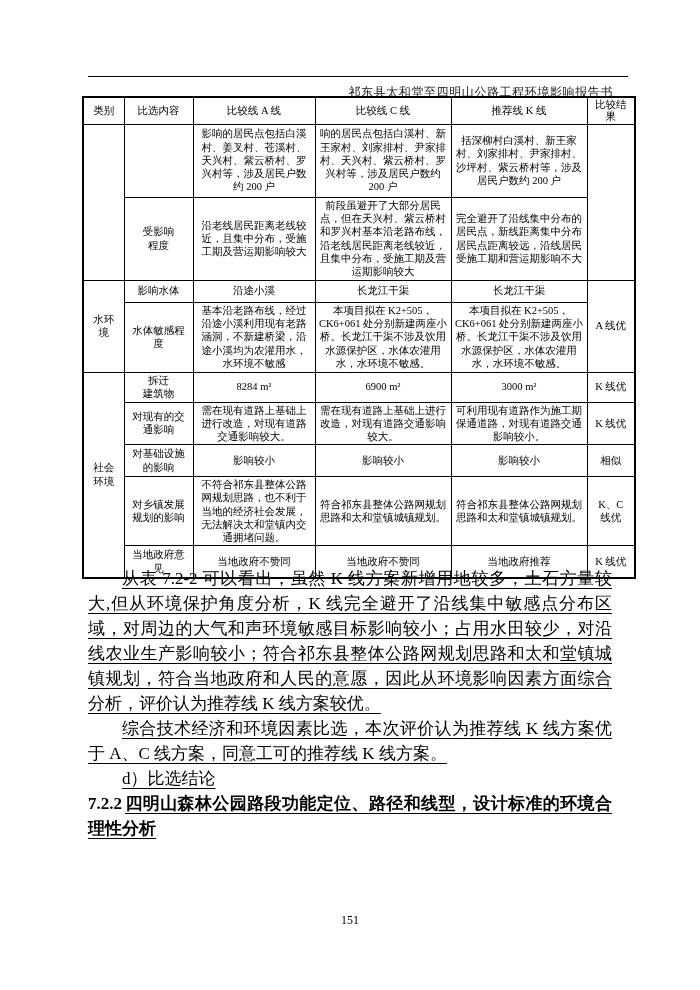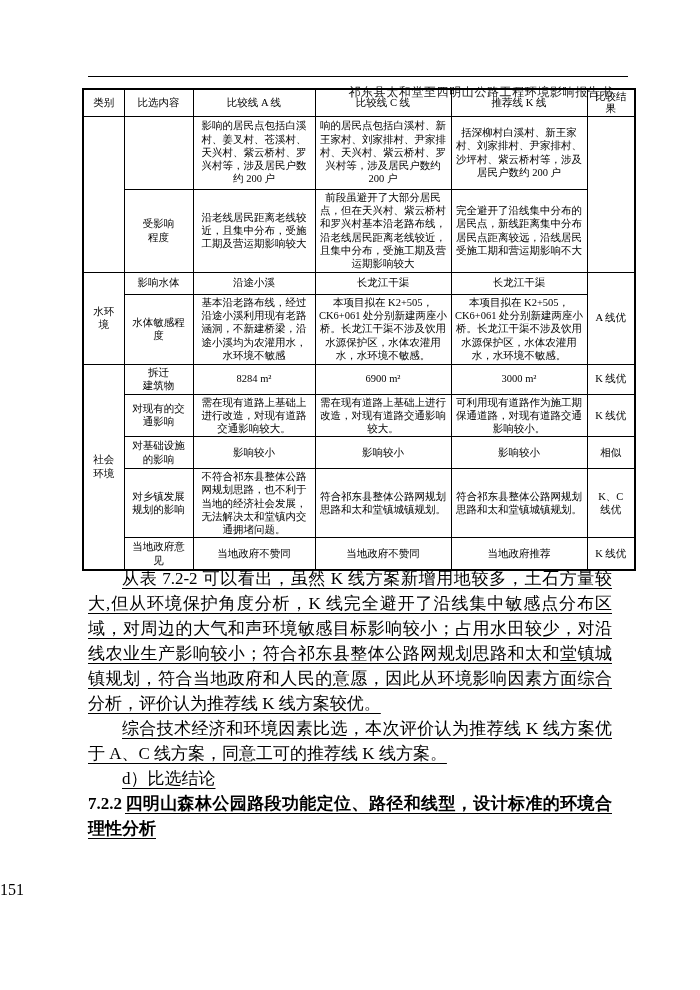--- a/index.html
+++ b/index.html
@@ -11,21 +11,21 @@
   
   .doc-header{
     position:absolute;top:52px;right:87px;
     font-size:12px;letter-spacing:0.6px;color:#1a1a1a;margin-top:32px;
   }
   .header-rule{
     position:absolute;top:76px;left:88px;width:540px;height:0;
     border-top:1.6px solid #000;
   }
   
-  .table-wrap{position:absolute;top:88px;left:82px;}
+  .table-wrap{position:absolute;top:96px;left:82px;}
   table.cmp{
     border-collapse:collapse;table-layout:fixed;width:552px;
     border:2px solid #000;font-size:10.5px;line-height:1.26;
   }
   table.cmp th,table.cmp td{
     border:1px solid #000;text-align:center;vertical-align:middle;
     padding:1px 3px;white-space:pre-line;font-weight:normal;
     overflow:hidden;
   }
   table.cmp tr.hdr th{line-height:1.12;border-bottom:1.5px solid #000;}
@@ -34,22 +34,22 @@
     position:absolute;top:566px;left:88px;width:524px;
     font-size:17px;line-height:25px;text-align:justify;
   }
   .body-text p{margin:0;}
   .para{text-indent:2em;text-decoration:underline;text-underline-offset:4px;text-decoration-thickness:1px;}
   .sec-heading{font-weight:bold;text-indent:0;}
   .sec-heading .sec-num{margin-right:3px;}
   .sec-heading .sec-title{text-decoration:underline;text-underline-offset:4px;text-decoration-thickness:1px;}
   
   .page-number{
-    position:absolute;top:881px;left:0;width:700px;
-    text-align:left;font-size:16px;
+    position:absolute;top:913px;left:0;width:700px;
+    text-align:center;font-size:12px;
   }
 </style>
 </head>
 <body>
 
 <div class="doc-header">祁东县太和堂至四明山公路工程环境影响报告书</div>
 <div class="header-rule"></div>
 
 <div class="table-wrap">
   <table class="cmp">

